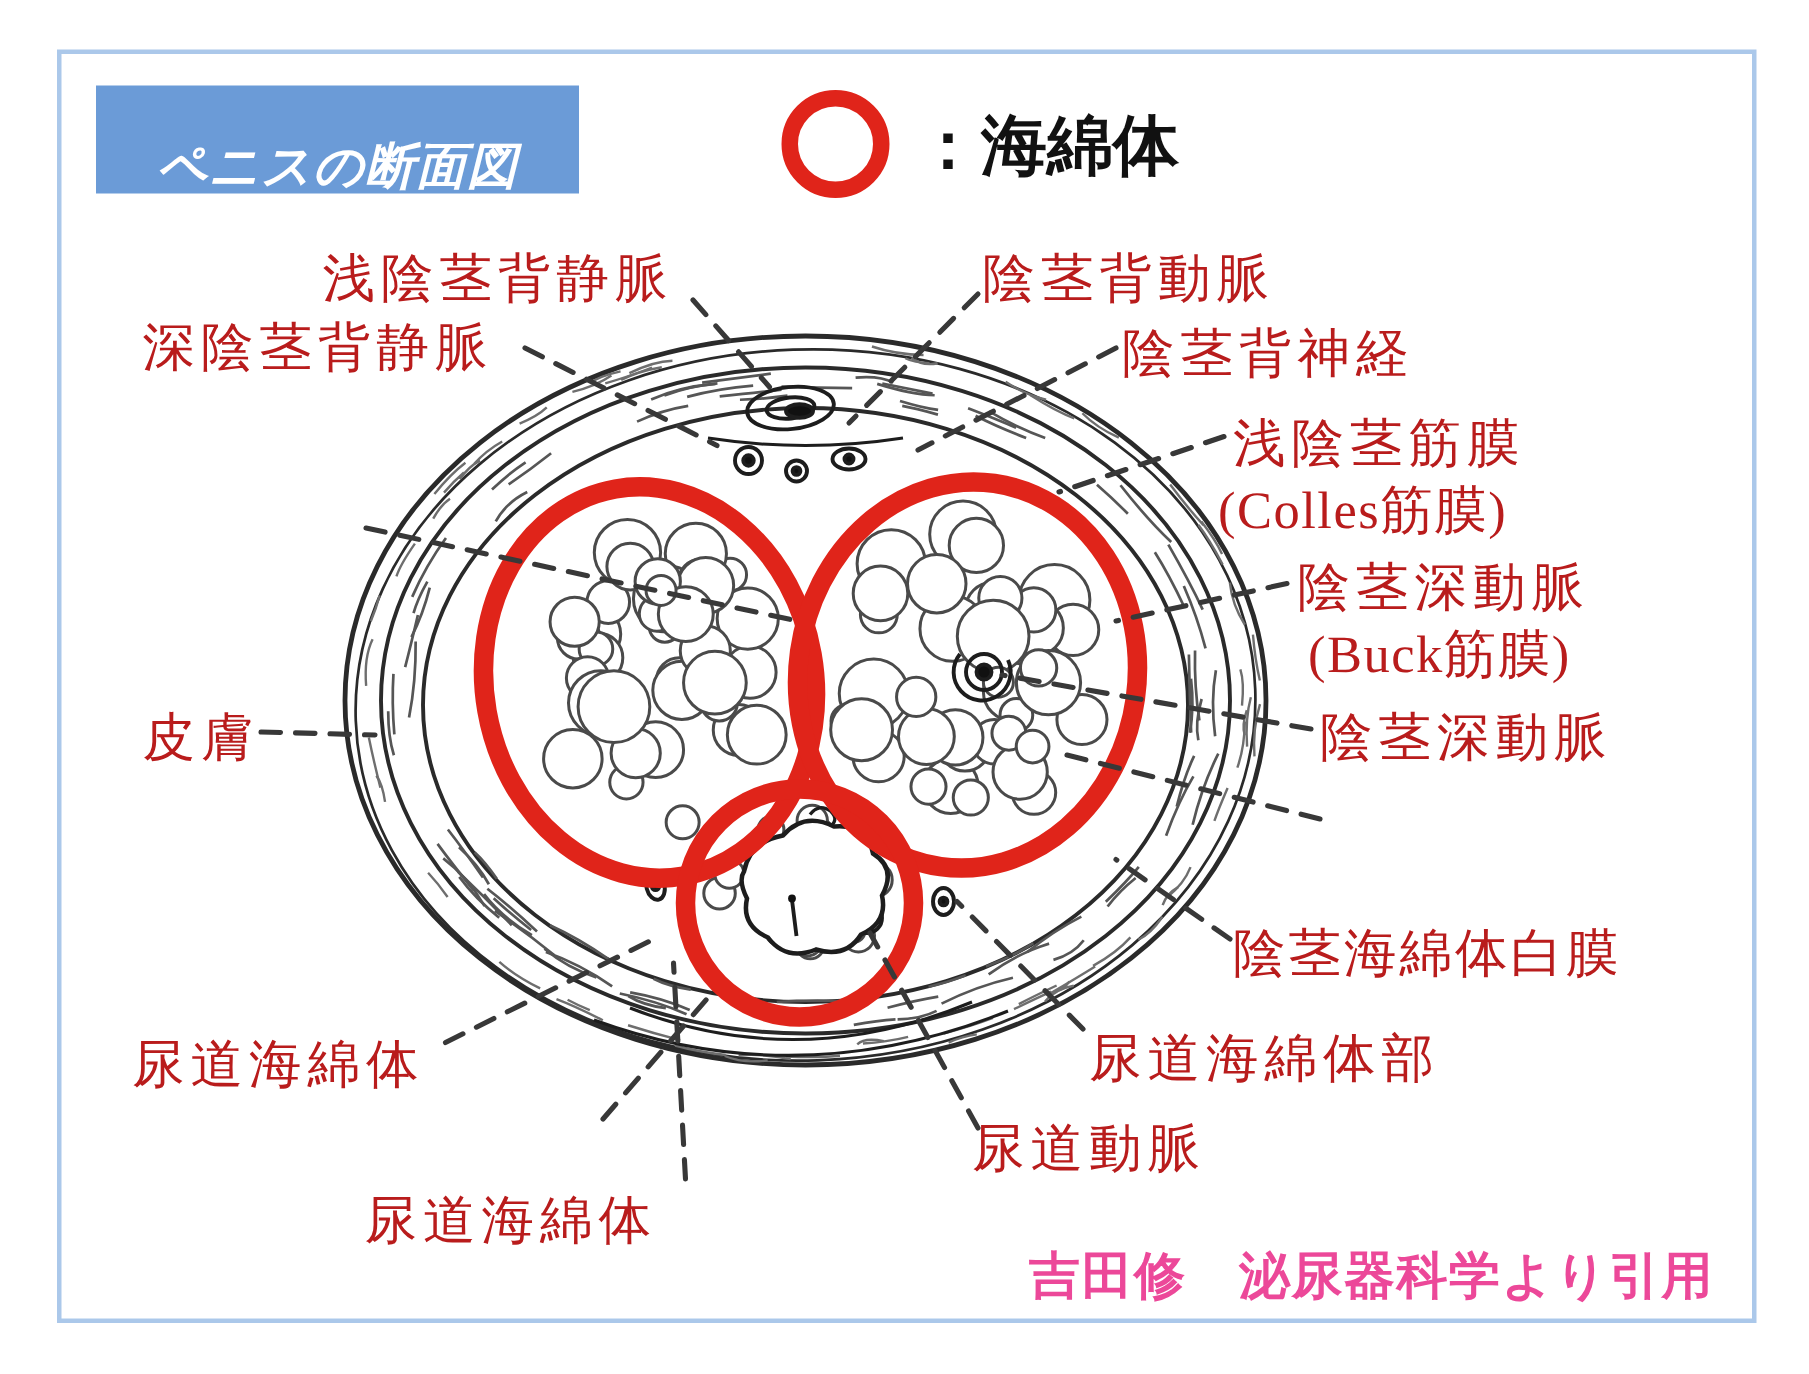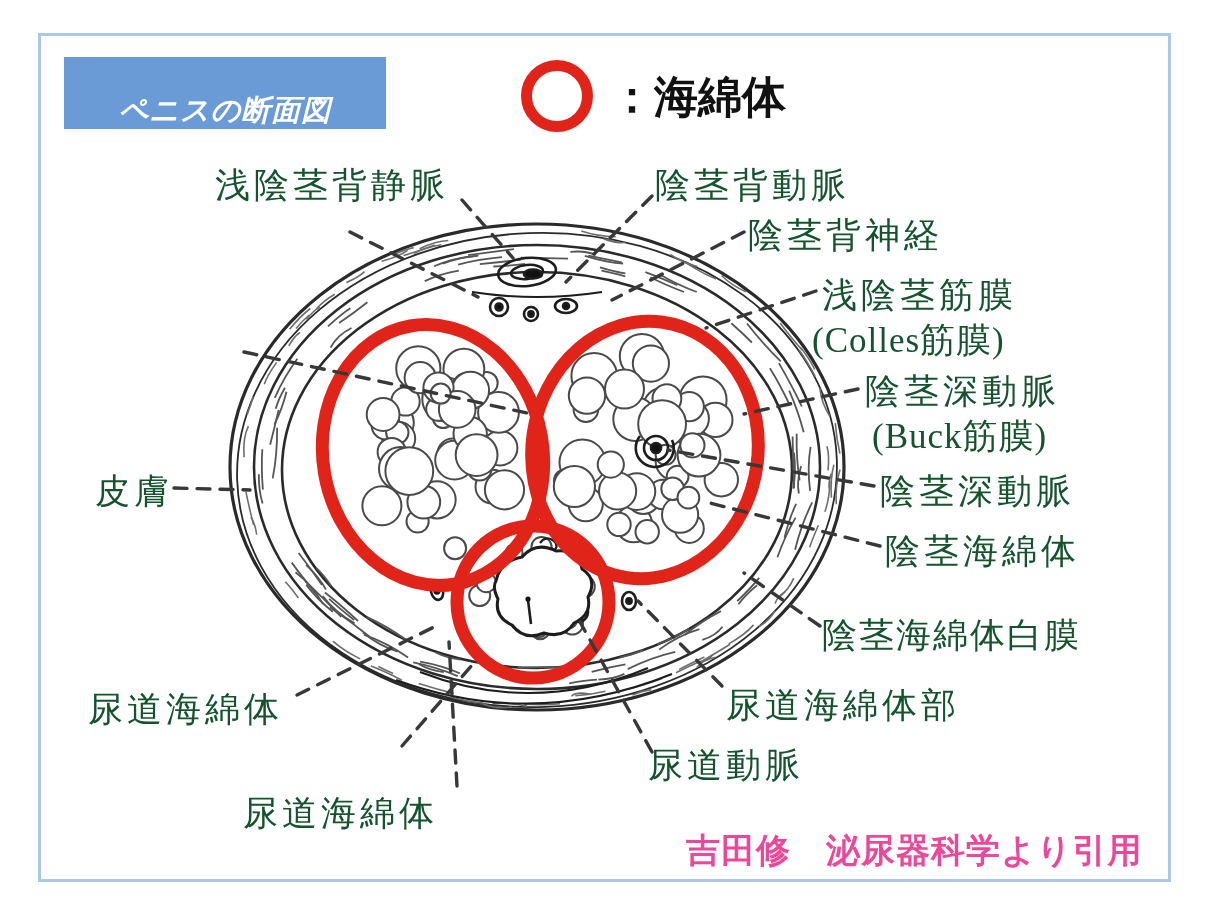--- a/index.html
+++ b/index.html
@@ -2,28 +2,28 @@
 <html><head>
 <meta charset="utf-8">
 <style>
   html,body{margin:0;padding:0;background:#fff;}
   #stage{position:relative;width:1206px;height:916px;background:#fff;overflow:hidden;
          font-family:"Liberation Sans",sans-serif;}
   #frame{position:absolute;left:38px;top:33px;width:1127px;height:843px;
          border:3px solid #abc8ea;background:#fff;}
   #title-box{position:absolute;left:64px;top:57px;width:322px;height:72px;
          background:#6b9bd7;display:flex;align-items:center;justify-content:center;}
-  #title-box span{color:#fff;font-size:29px;font-weight:bold;font-style:italic;
+  #title-box span{color:#fff;font-size:33px;font-weight:bold;font-style:italic;
          letter-spacing:1px;white-space:nowrap;margin-top:36px;}
   #legend-ring{position:absolute;left:521px;top:60px;width:50px;height:50px;
          border:11px solid #e0241a;border-radius:50%;}
   #legend-text{position:absolute;left:610px;top:68px;font-size:44px;font-weight:bold;
          color:#111;white-space:nowrap;}
   .lbl{position:absolute;font-family:"Liberation Serif",serif;font-size:35px;
-         color:#14532d;letter-spacing:4px;white-space:nowrap;}
+         color:#b91c1c;letter-spacing:4px;white-space:nowrap;}
   #citation{position:absolute;left:686px;top:828px;font-size:34px;font-weight:bold;
          color:#ec4899;letter-spacing:1px;white-space:nowrap;}
   svg{position:absolute;left:0;top:0;}
 </style>
 </head>
 <body>
 
 <div id="stage">
   <div id="frame"></div>
 
@@ -321,28 +321,28 @@
       <line x1="652" y1="752" x2="580" y2="622"></line>
       <line x1="244" y1="352" x2="527" y2="413"></line>
       <line x1="174" y1="488" x2="250" y2="490"></line>
       <line x1="297" y1="695" x2="436" y2="626"></line>
       <line x1="402" y1="746" x2="473" y2="664"></line>
       <line x1="457" y1="786" x2="449" y2="642"></line>
     </g>
   </svg>
 
   <div class="lbl" style="left:215px;top:162px">浅陰茎背静脈</div>
+  <div class="lbl" style="left:95px;top:208px">深陰茎背静脈</div>
   <div class="lbl" style="left:655px;top:162px">陰茎背動脈</div>
   <div class="lbl" style="left:748px;top:212px">陰茎背神経</div>
   <div class="lbl" style="left:822px;top:272px">浅陰茎筋膜</div>
   <div class="lbl" style="left:812px;top:317px;letter-spacing:1px">(Colles筋膜)</div>
   <div class="lbl" style="left:865px;top:368px">陰茎深動脈</div>
   <div class="lbl" style="left:872px;top:413px;letter-spacing:1px">(Buck筋膜)</div>
   <div class="lbl" style="left:880px;top:468px">陰茎深動脈</div>
-  <div class="lbl" style="left:885px;top:528px">陰茎海綿体</div>
   <div class="lbl" style="left:822px;top:612px;letter-spacing:2px">陰茎海綿体白膜</div>
   <div class="lbl" style="left:726px;top:682px">尿道海綿体部</div>
   <div class="lbl" style="left:648px;top:742px">尿道動脈</div>
   <div class="lbl" style="left:95px;top:468px">皮膚</div>
   <div class="lbl" style="left:88px;top:686px">尿道海綿体</div>
   <div class="lbl" style="left:243px;top:790px">尿道海綿体</div>
 
   <div id="citation">吉田修　泌尿器科学より引用</div>
 </div>
 

